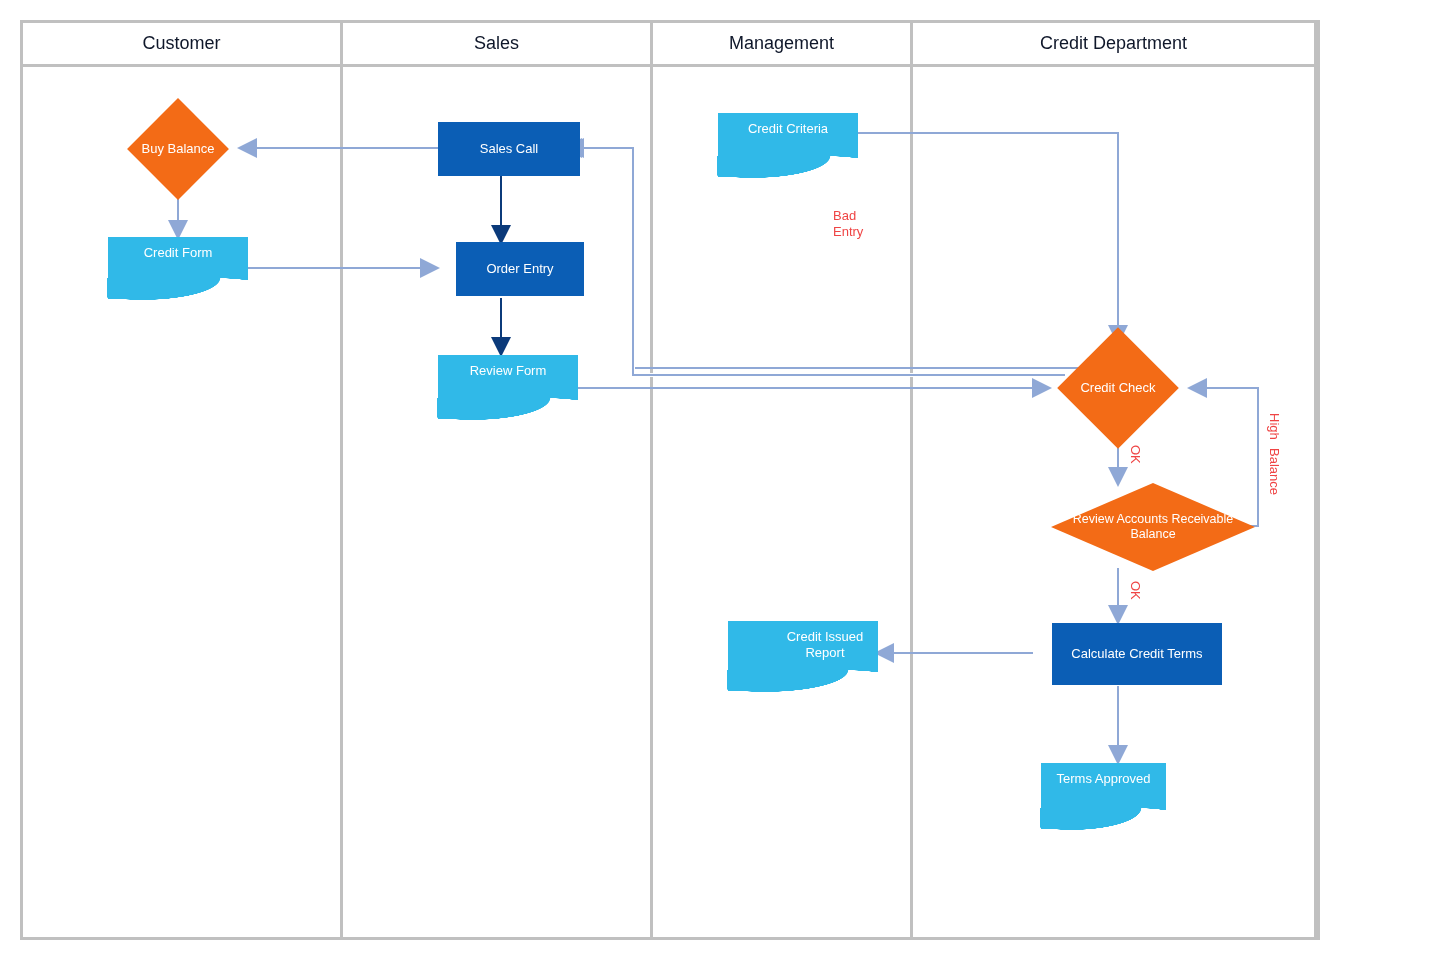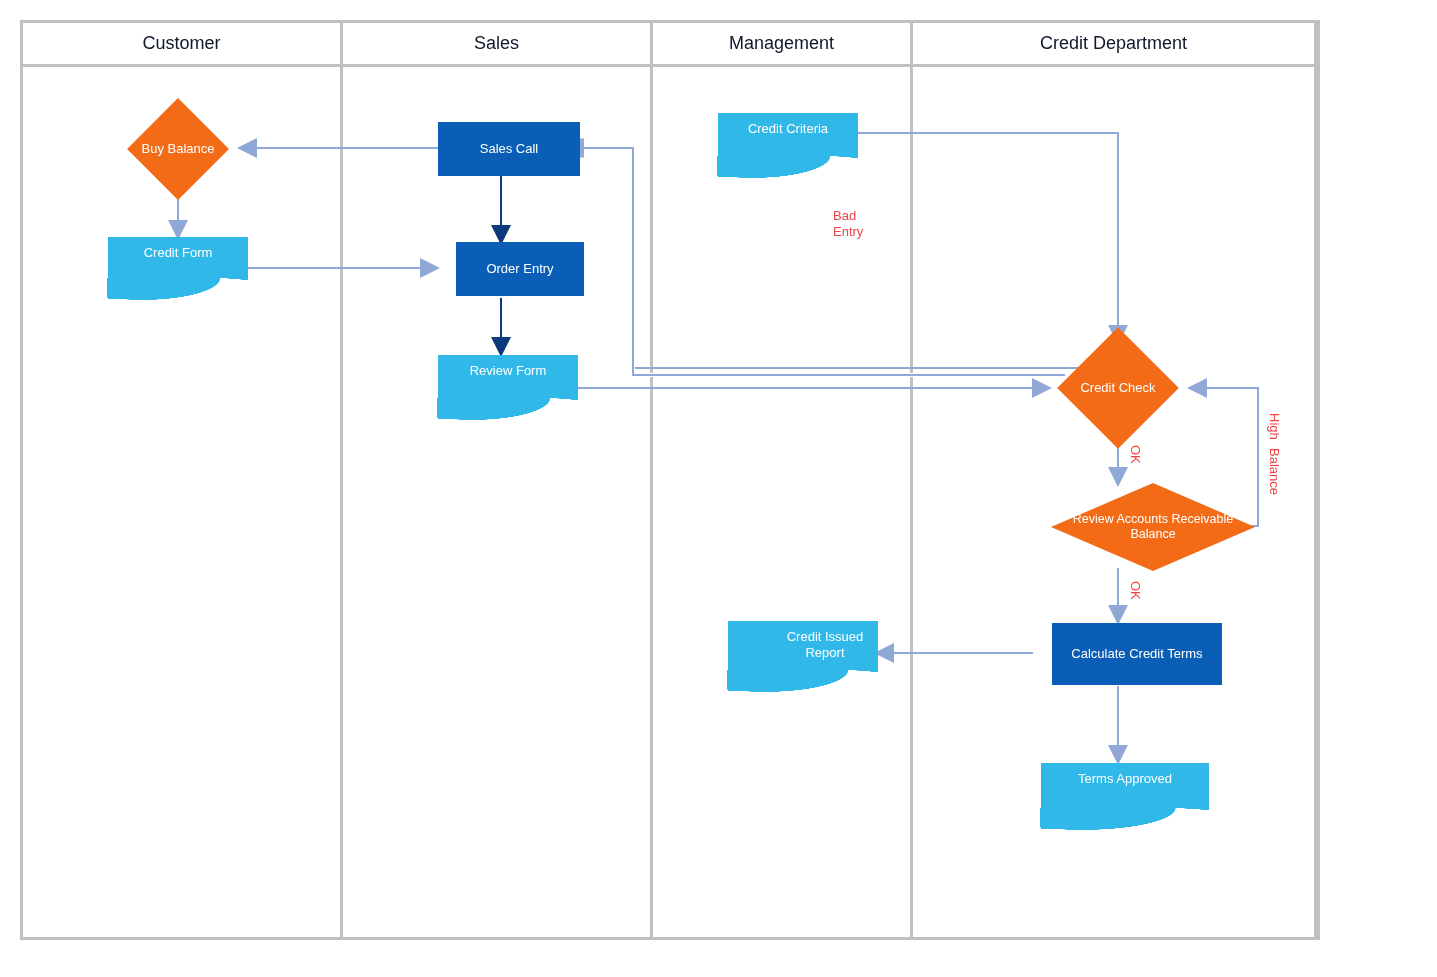--- a/index.html
+++ b/index.html
@@ -236,21 +236,21 @@
     <svg width="204" height="88" style="position:absolute;inset:0;">
       <polygon points="102,0 204,44 102,88 0,44" fill="#f36b16"></polygon>
     </svg>
     <div class="decision-label" style="font-size:12.5px;">Review Accounts Receivable Balance</div>
   </div>
 
   <div class="node process" style="left:1010px; top:600px; width:170px; height:62px;margin-left:19px;">
     <span>Calculate Credit Terms</span>
   </div>
 
-  <div class="document" style="left:1018px; top:740px; width:168px; height:66px;">
+  <div class="document" style="left:1018px; top:740px; width:125px; height:66px;">
     <div class="doc-text">Terms Approved</div>
   </div>
 
   <div class="edge-label" style="left:810px; top:185px;">
     <span>Bad</span><br>
     <span>Entry</span>
   </div>
   <div class="edge-label vertical" style="left:1104px; top:422px;">OK</div>
   <div class="edge-label vertical" style="left:1104px; top:558px;">OK</div>
   <div class="edge-label vertical" style="left:1243px; top:390px;">High</div>

